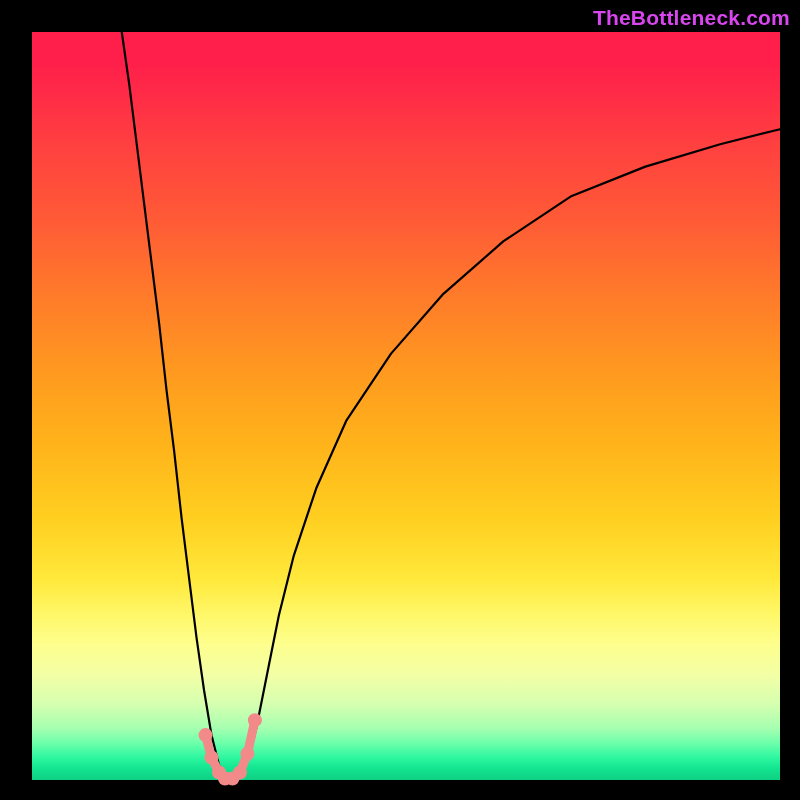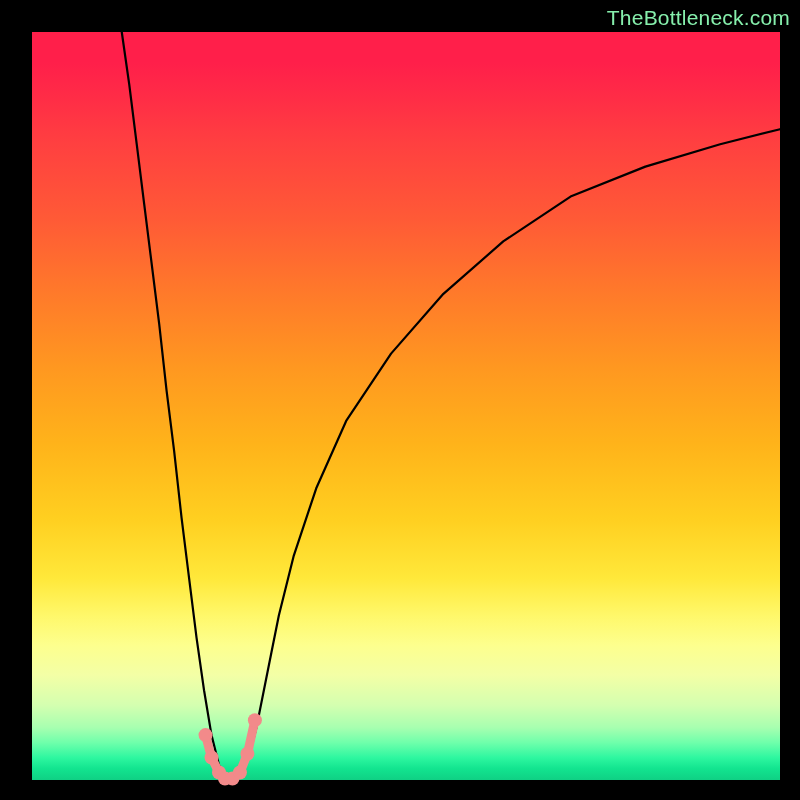--- a/index.html
+++ b/index.html
@@ -52,24 +52,24 @@
     left: 32px;
     top: 32px;
     width: 748px;
     height: 748px;
     overflow: visible;
   }
   .watermark {
     position: absolute;
     top: 6px;
     right: 10px;
-    color: #86efac;
+    color: #d946ef;
     font-size: 21px;
     letter-spacing: 0.2px;
-    font-weight: 400;
+    font-weight: 700;
   }
 </style>
 </head>
 <body>
 
 <div class="frame">
   <div class="plot-area"></div>
 
   <svg class="curves" viewBox="0 0 748 748">
     <g>

